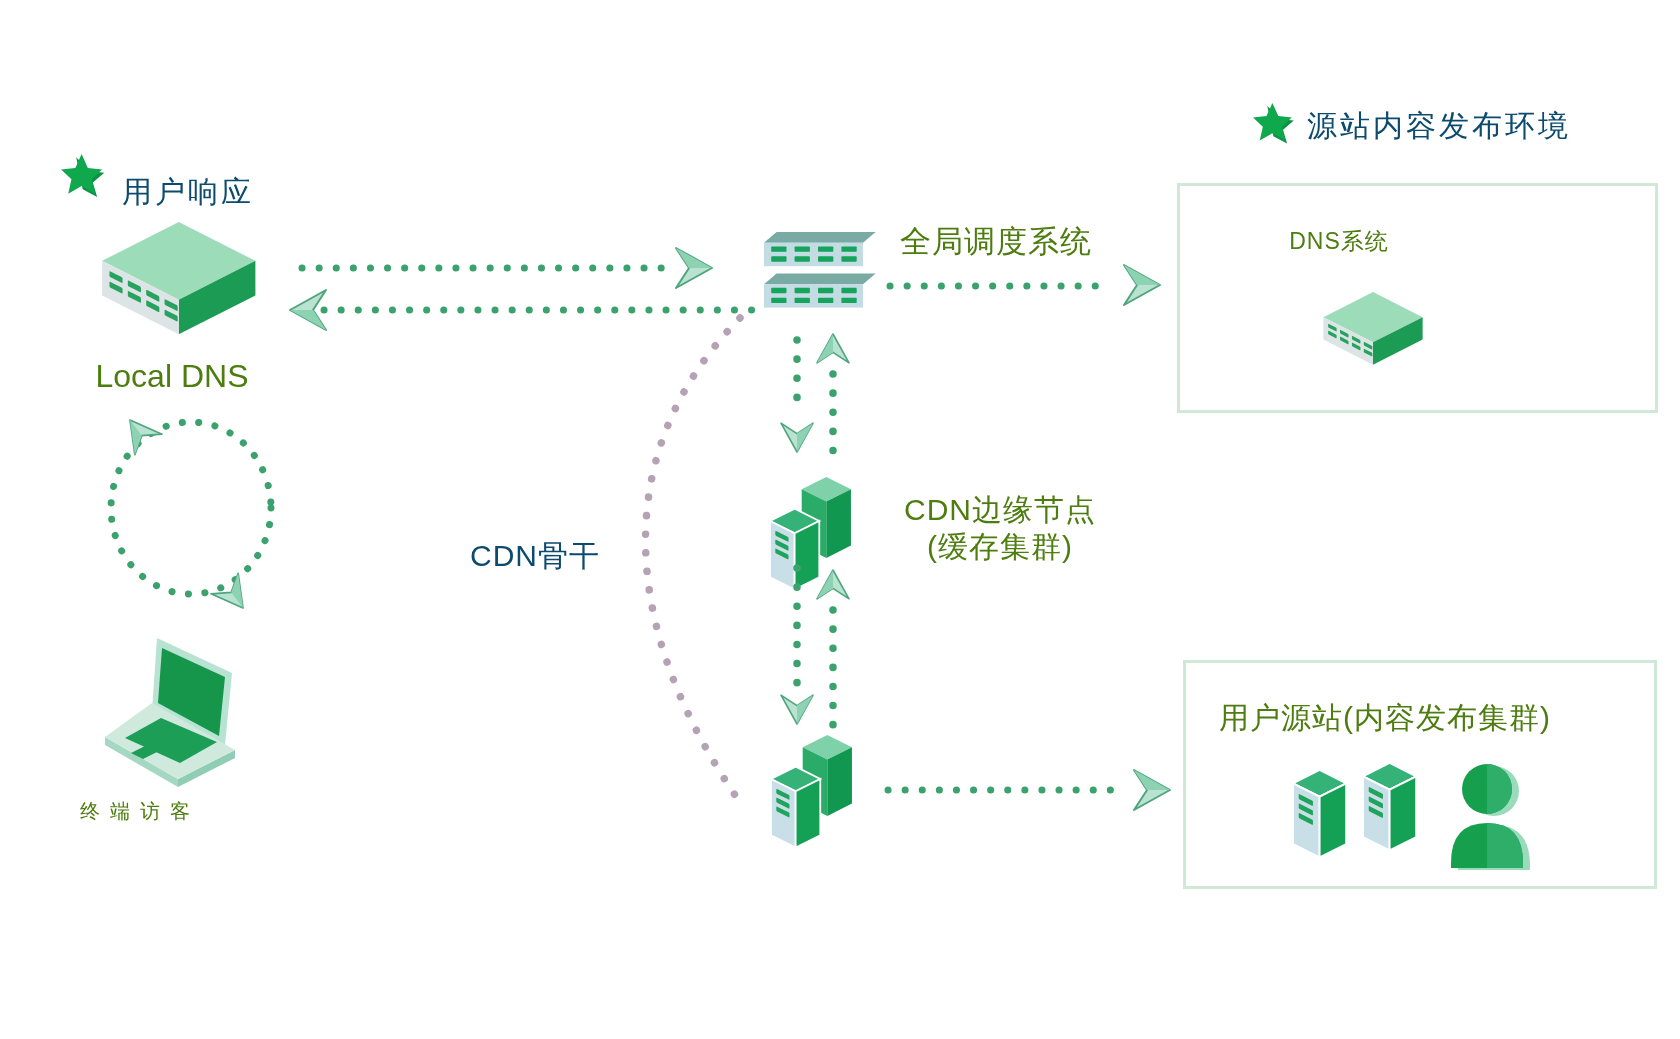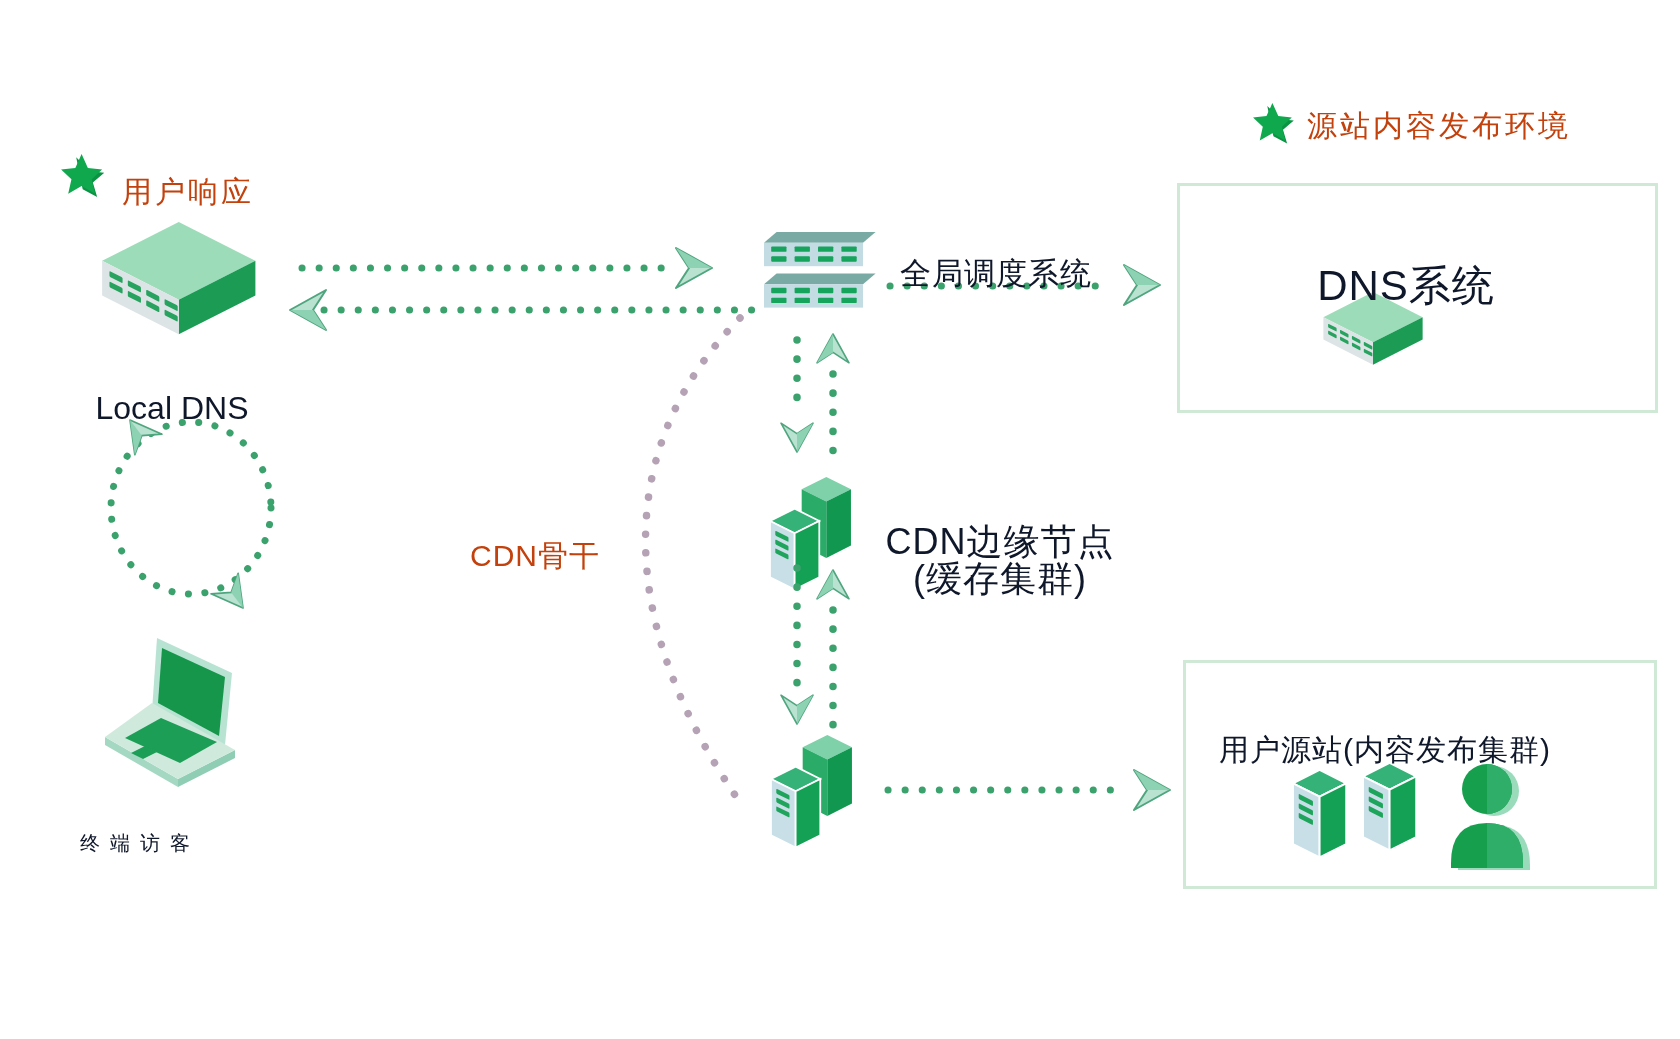--- a/index.html
+++ b/index.html
@@ -2,30 +2,30 @@
 <html><head>
 <meta charset="utf-8">
 <style>
   html,body{margin:0;padding:0;background:#ffffff;}
   .canvas{
     position:relative;width:1680px;height:1039px;background:#ffffff;overflow:hidden;
     font-family:"Liberation Sans","DejaVu Sans",sans-serif;
   }
   .gfx{position:absolute;left:0;top:0;}
   .lbl{position:absolute;white-space:nowrap;}
-  .green{color:#0f172a;margin-top:32px;}
-  .purple{color:#c2410c;}
+  .green{color:#4d7c0f;}
+  .purple{color:#0c4a6e;}
   .center{text-align:center;white-space:normal;}
   .lbl-user-response{left:122px;top:172px;font-size:30px;letter-spacing:3px;}
   .lbl-origin-env{left:1307px;top:106px;font-size:30px;letter-spacing:3px;}
   .lbl-local-dns{left:86px;top:358px;width:172px;font-size:32px;text-align:center;}
   .lbl-terminal{left:80px;top:798px;width:212px;font-size:20px;letter-spacing:10px;text-align:left;}
   .lbl-gslb{left:900px;top:221px;font-size:31px;letter-spacing:1px;}
-  .lbl-dns-system{left:1177px;top:226px;width:380px;font-size:42px;letter-spacing:1px;padding-left:39px;}
-  .lbl-edge{left:878px;top:491px;width:244px;font-size:36px;line-height:37px;letter-spacing:1px;}
+  .lbl-dns-system{left:1110px;top:226px;width:380px;font-size:23px;letter-spacing:1px;padding-left:39px;}
+  .lbl-edge{left:878px;top:491px;width:244px;font-size:30px;line-height:37px;letter-spacing:1px;}
   .lbl-transit{left:420px;top:538px;width:230px;font-size:30px;line-height:36px;letter-spacing:1px;text-align:center;}
   .lbl-backbone{left:882px;top:816px;font-size:31px;letter-spacing:2px;}
   .lbl-origin-title{left:1185px;top:698px;width:400px;font-size:30px;letter-spacing:1px;text-align:center;}
   .zone-box{
     position:absolute;border:3px solid #cfe9d6;background:#ffffff;box-sizing:border-box;
   }
   .box-dns{left:1177px;top:183px;width:481px;height:230px;}
   .box-origin{left:1183px;top:660px;width:474px;height:229px;}
 </style>
 </head>

